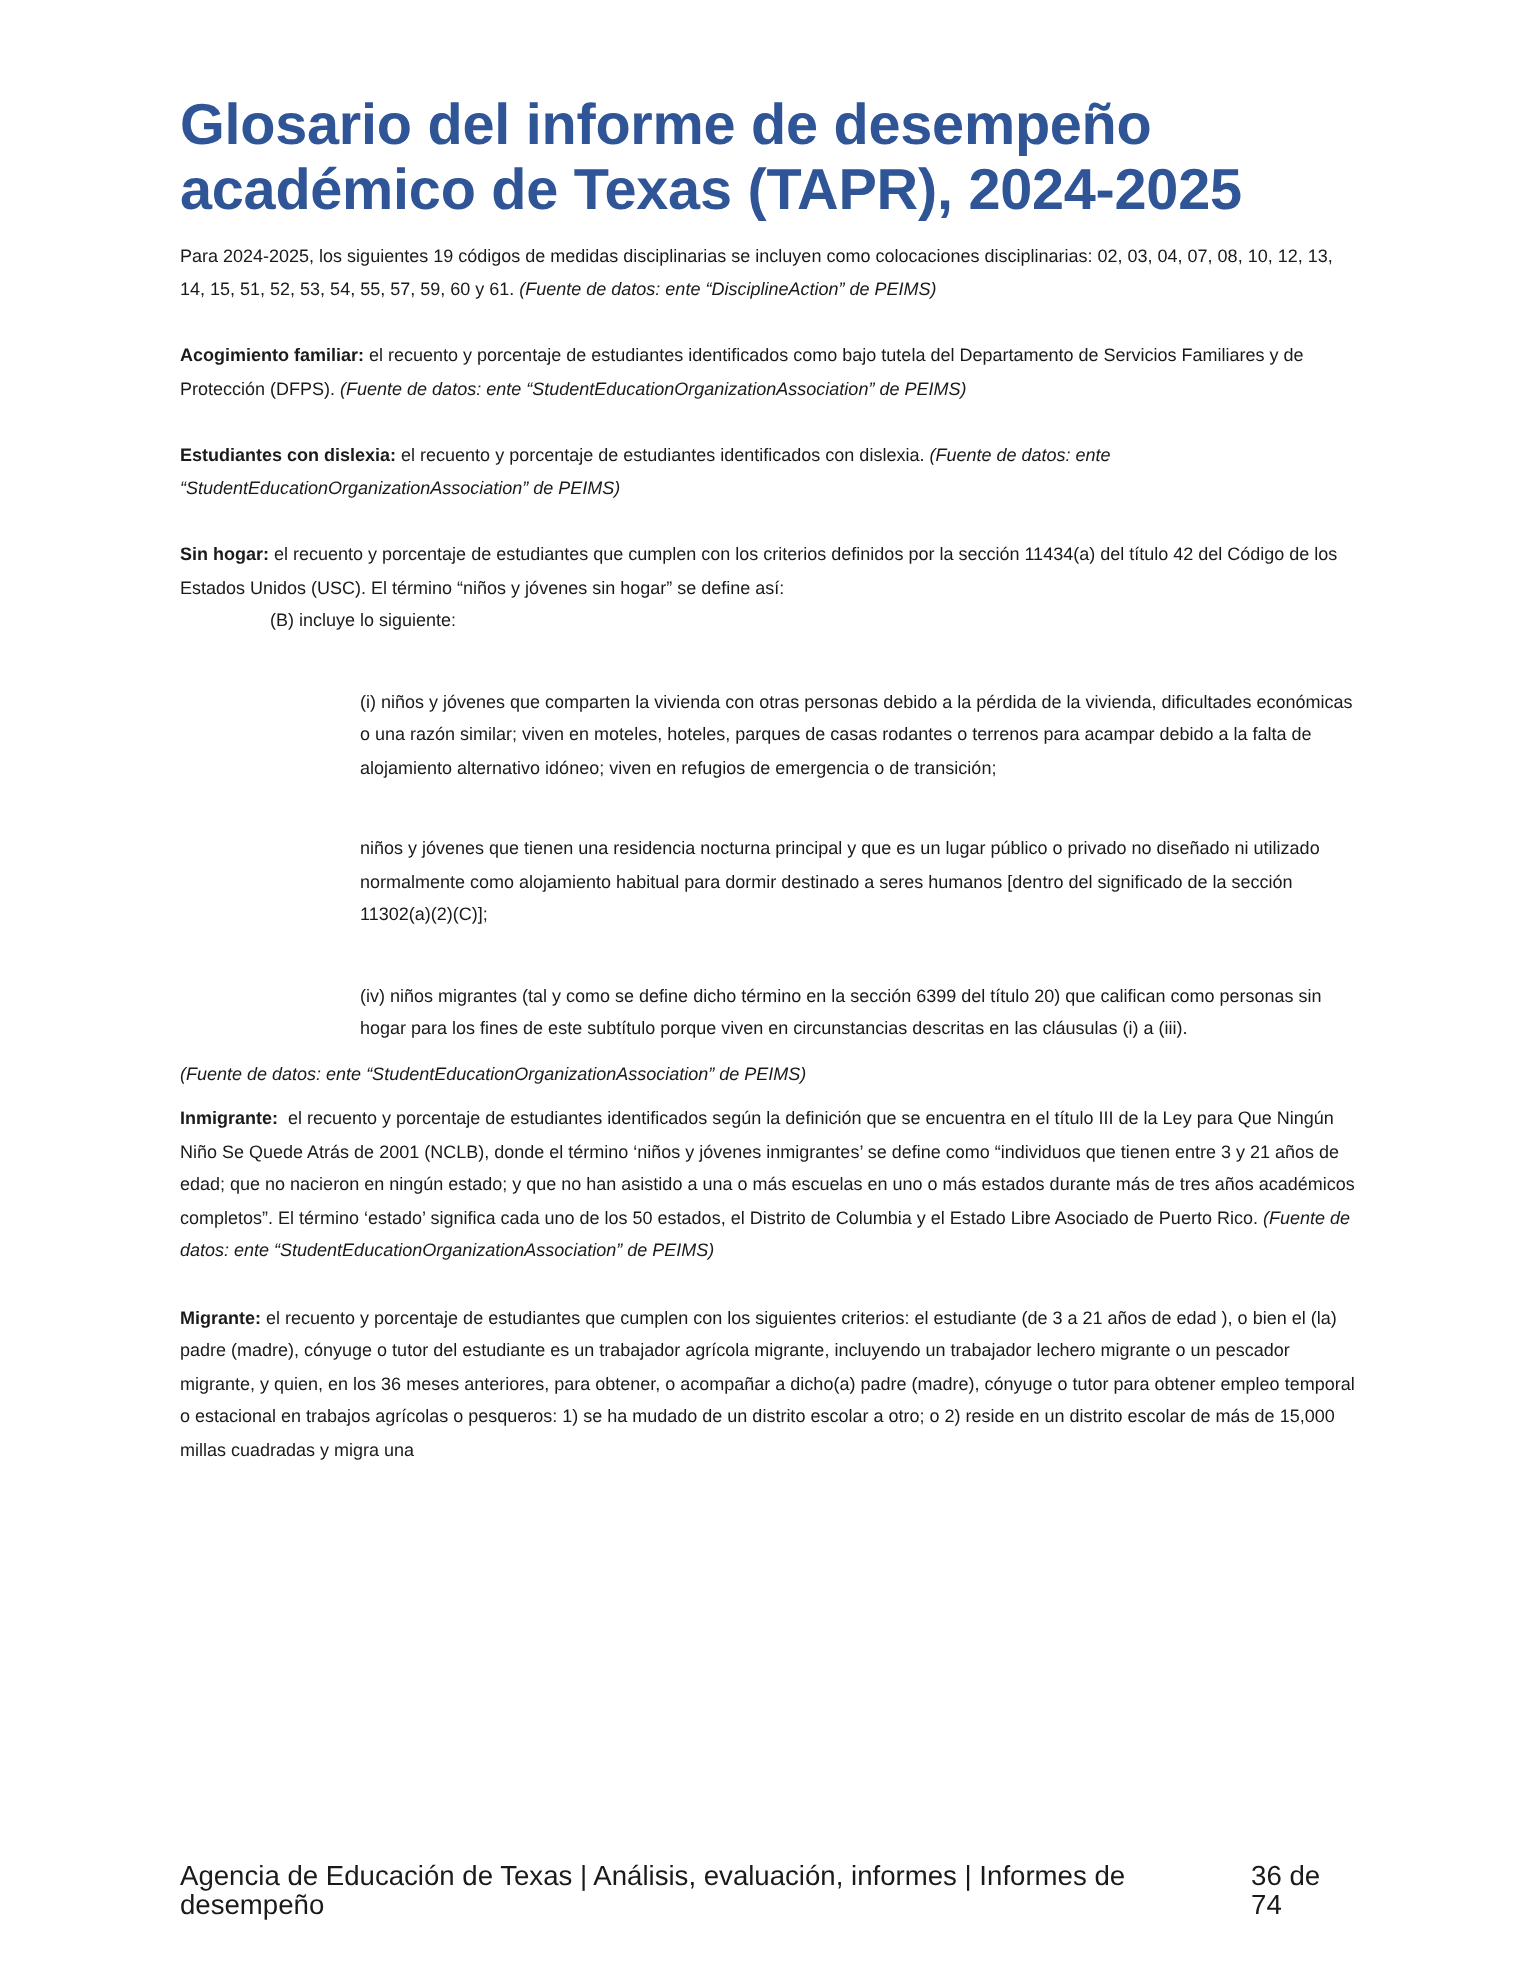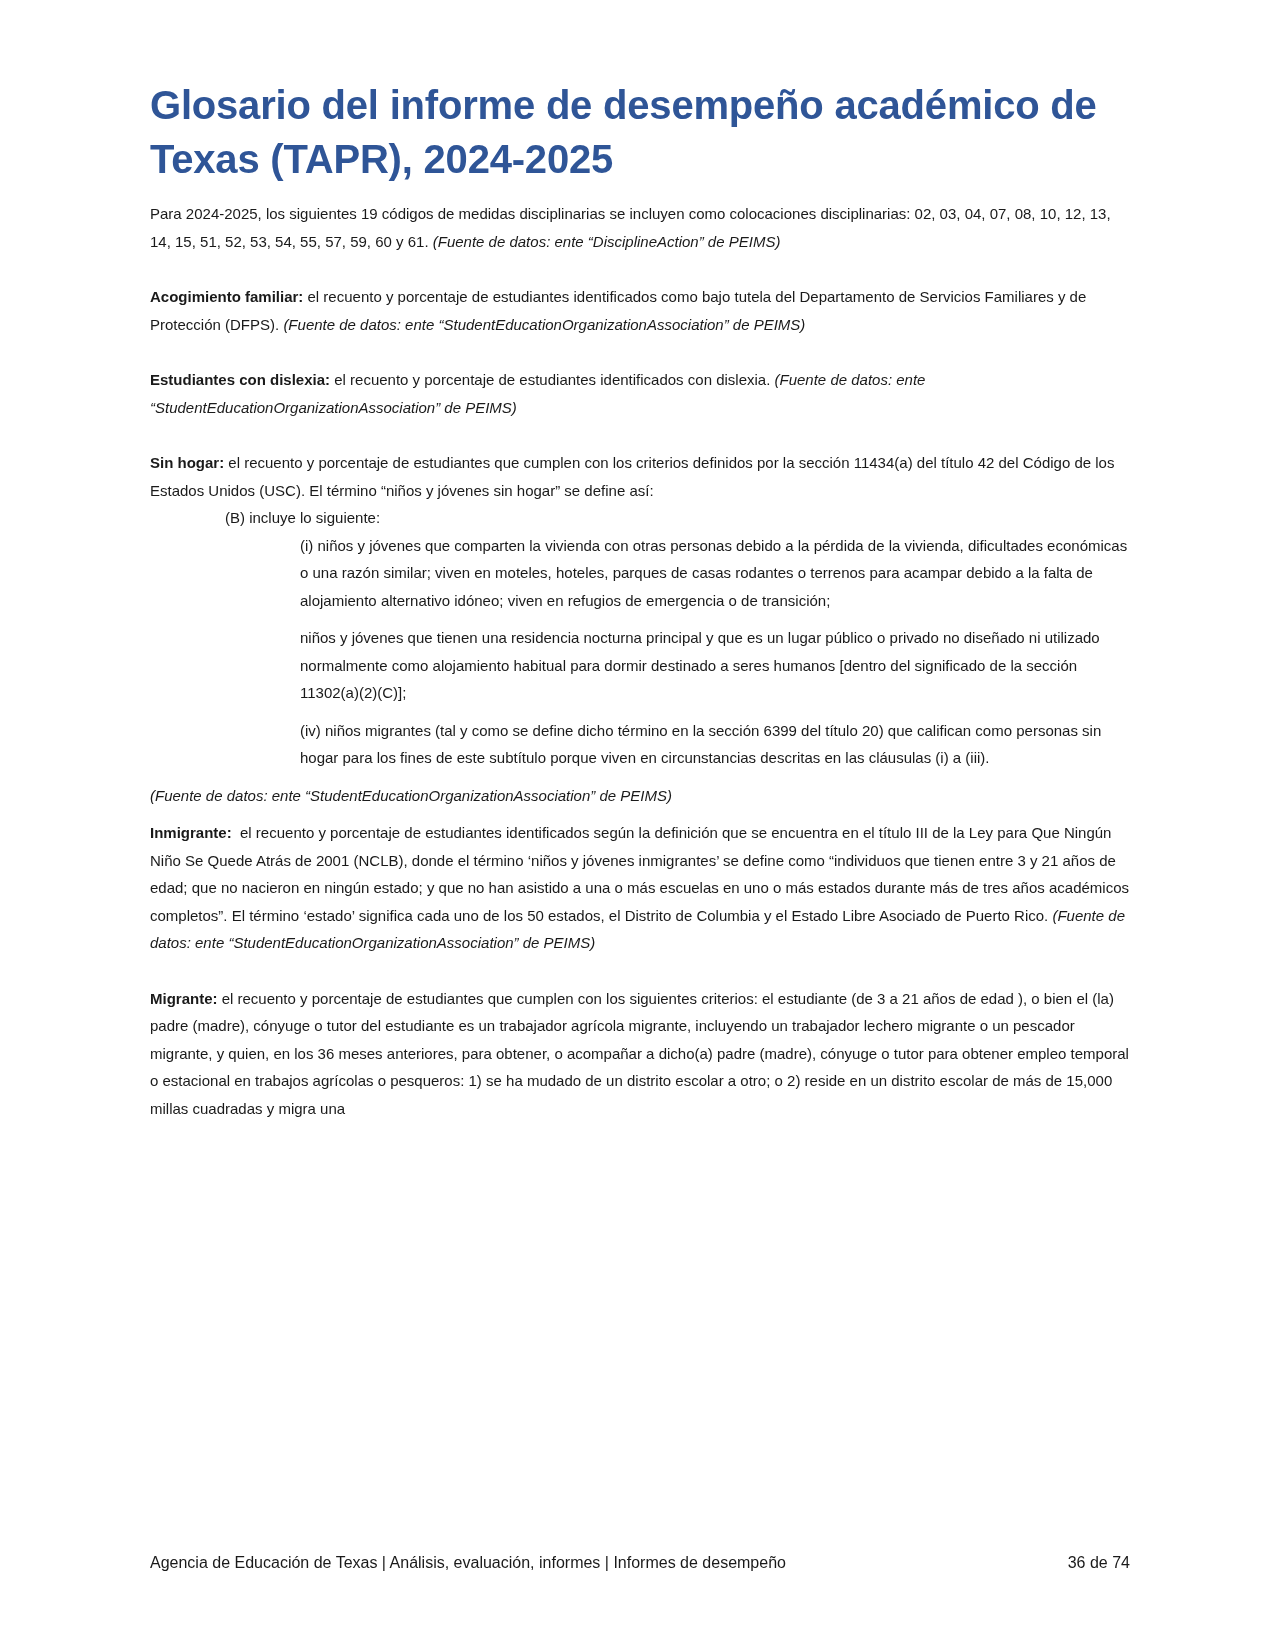--- a/index.html
+++ b/index.html
@@ -18,42 +18,42 @@
   .page {
     position: absolute;
     left: 150px;
     top: 78px;
     width: 980px;
   }
   h1.title {
     margin: 0 0 14px 0;
     font-family: "Liberation Sans", sans-serif;
     font-weight: bold;
-    font-size: 40px;
+    font-size: 48px;
     line-height: 54px;
     color: #2f5597;
     letter-spacing: -0.2px;
   }
   p {
     margin: 0;
     font-size: 15px;
     line-height: 27.5px;
   }
   .gap-big { margin-top: 28px; }
   .gap-sm { margin-top: 10px; }
   .indent1 { padding-left: 75px; }
-  .indent2 { padding-left: 150px; }
+  .indent2 { padding-left: 150px; margin-top: 40px; }
   .src { font-style: italic; }
   .term { font-weight: bold; }
   .footer {
     position: absolute;
     left: 150px;
     top: 1551px;
     width: 980px;
-    font-size: 16px;
+    font-size: 23px;
     line-height: 24px;
     display: flex;
     justify-content: space-between;
     color: #1a1a1a;
   }
 </style>
 </head>
 <body>
 
 <div class="page">

